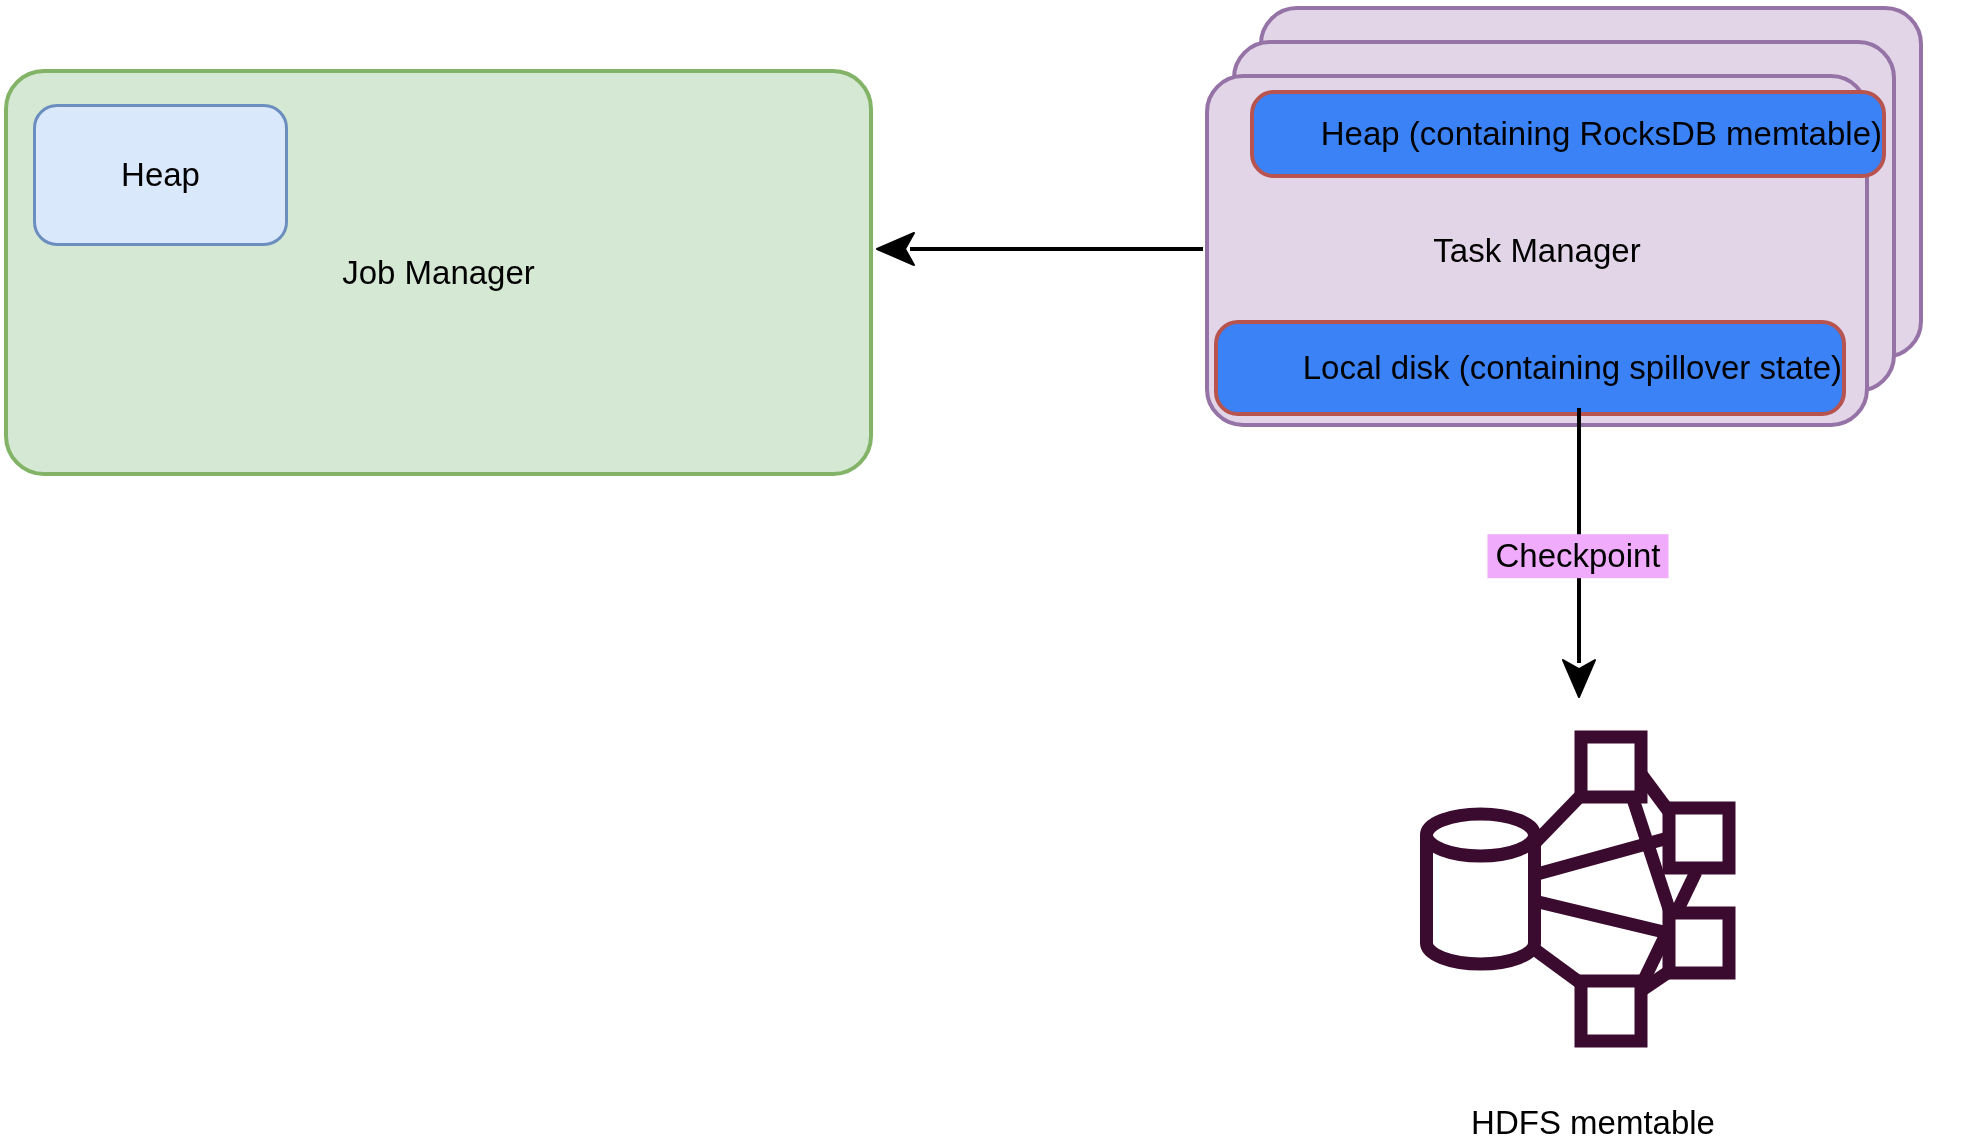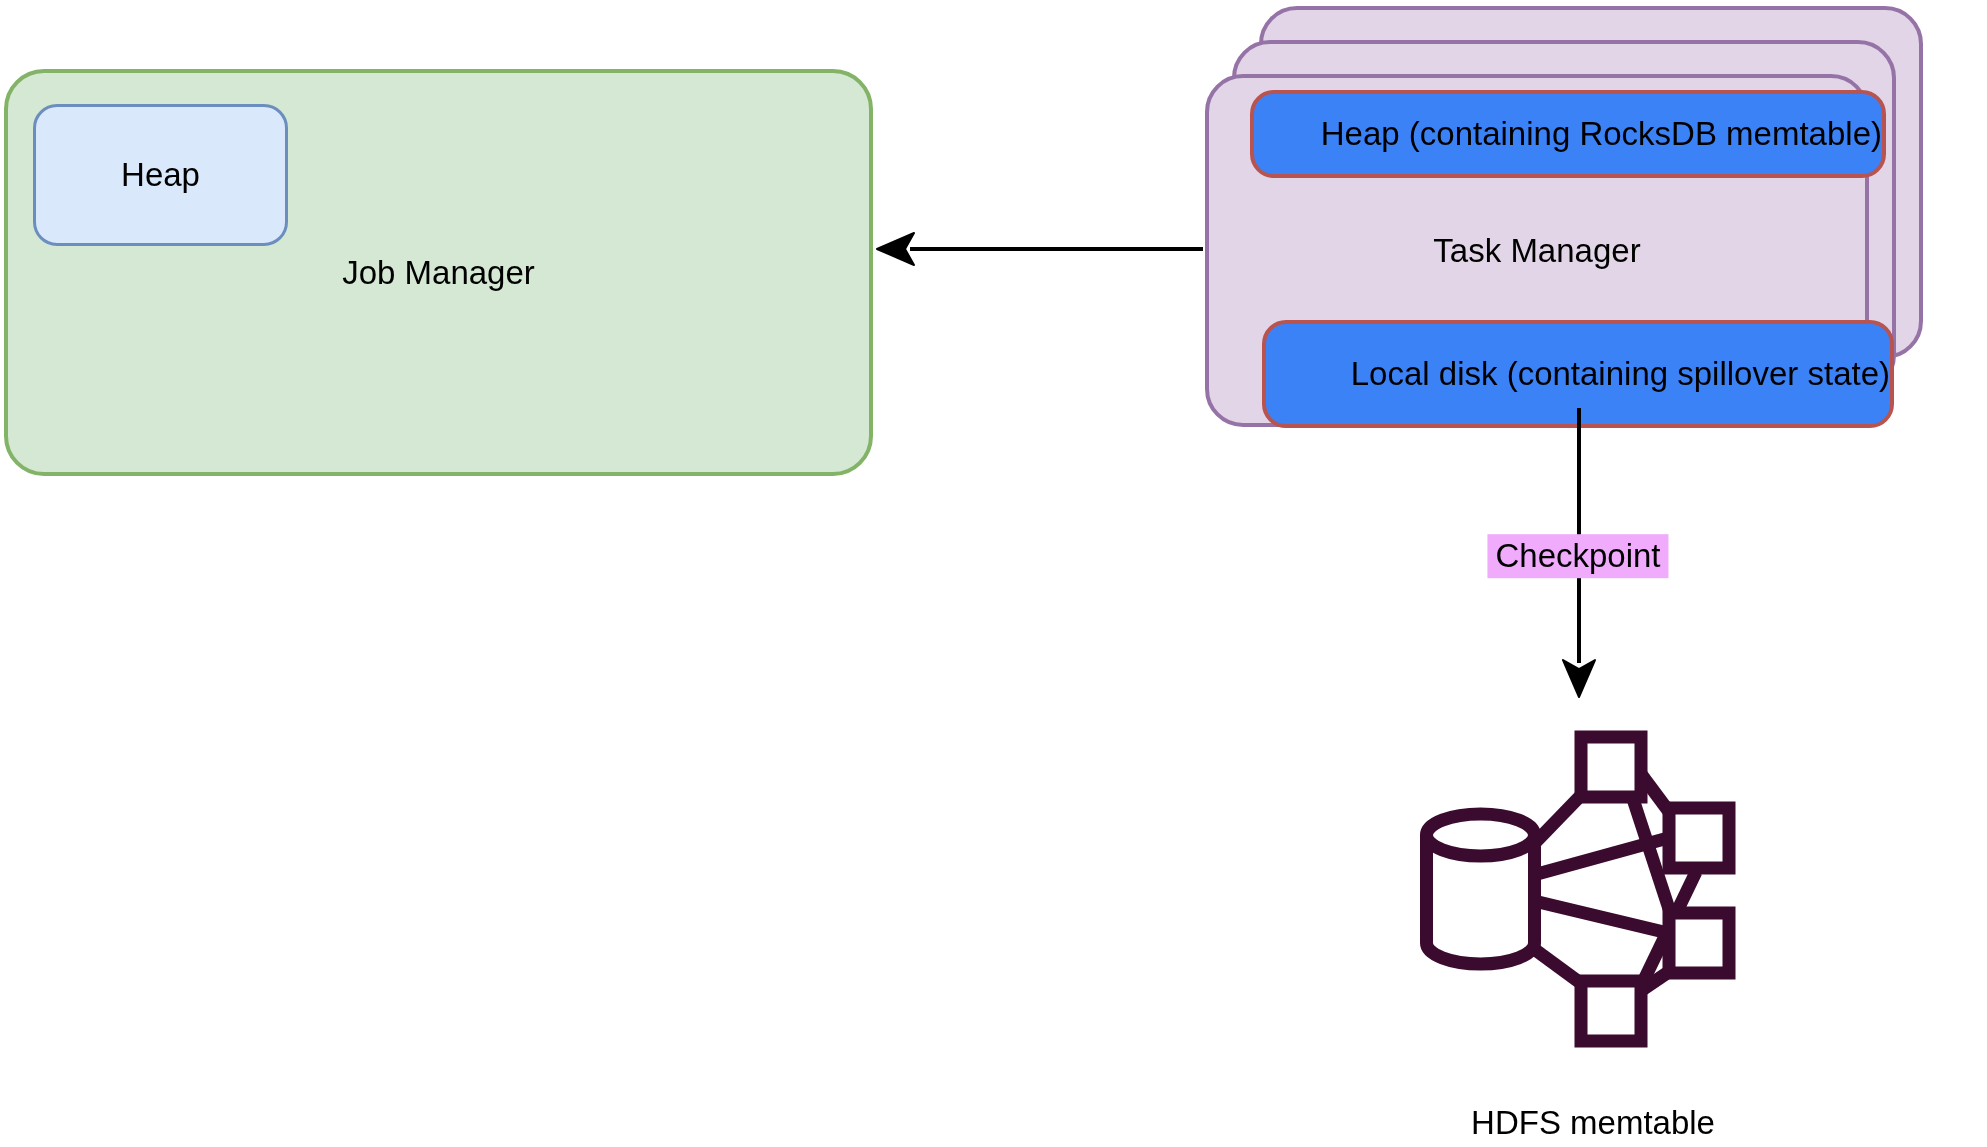--- a/index.html
+++ b/index.html
@@ -56,21 +56,21 @@
   .tm-middle { left: 1232px; top: 40px; }
   .tm-front  { left: 1205px; top: 74px; }
   
   .state-box {
     background: #3b82f6;
     border: 4px solid #b85450;
     border-radius: 24px;
     justify-content: flex-end;
   }
   .tm-heap    { left: 1250px; top: 90px;  width: 636px; height: 88px; }
-  .local-disk { left: 1262px; top: 320px; width: 632px; height: 108px; }
+  .local-disk { left: 1214px; top: 320px; width: 632px; height: 96px; }
   
   #arrow-layer {
     position: absolute;
     left: 0; top: 0;
     width: 1987px; height: 1147px;
     pointer-events: none;
   }
   
   .checkpoint-label {
     position: absolute;

